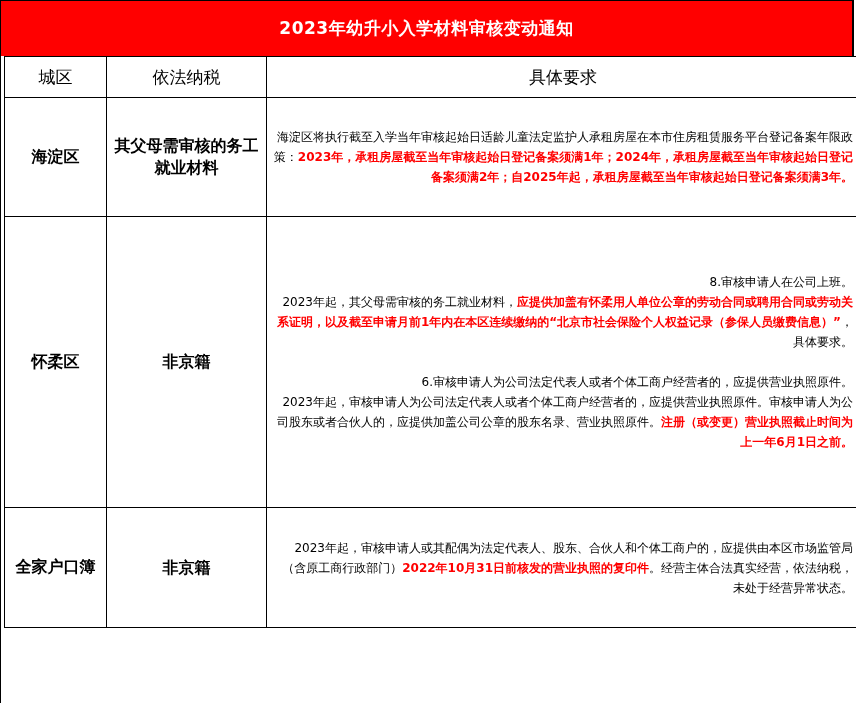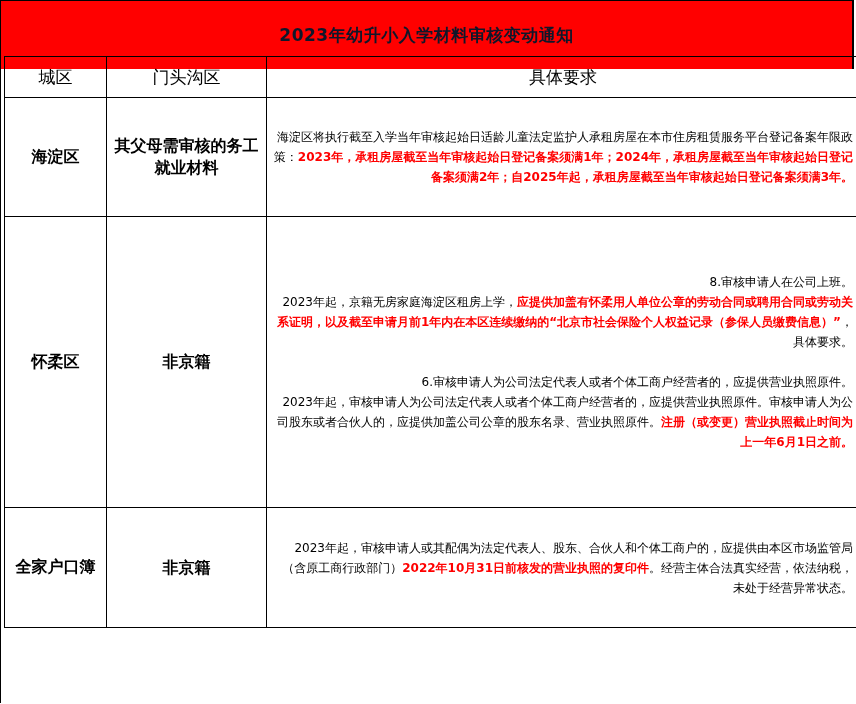--- a/index.html
+++ b/index.html
@@ -1,18 +1,18 @@
 <!DOCTYPE html>
 <html><head>
 <meta charset="utf-8">
 <style>
   html, body { margin: 0; padding: 0; background: #ffffff; }
   body { width: 856px; height: 704px; overflow: hidden; position: relative; font-family: "DejaVu Sans", "Liberation Sans", sans-serif; color: #000; }
   .sheet { position: absolute; left: 0; top: 0; width: 854px; height: 703px; border-left: 1px solid #000; border-top: 1px solid #000; box-sizing: border-box; }
-  .title-bar { position: absolute; left: 1px; top: 1px; width: 853px; height: 68px; background: #ff0000; color: #0f172a; display: flex; align-items: center; justify-content: center; font-size: 17px; font-weight: bold; letter-spacing: 0.5px; border-right: 2px solid #000; box-sizing: border-box; }
+  .title-bar { position: absolute; left: 1px; top: 1px; width: 853px; height: 55px; background: #ff0000; color: #ffffff; display: flex; align-items: center; justify-content: center; font-size: 17px; font-weight: bold; letter-spacing: 0.5px; border-right: 2px solid #000; box-sizing: border-box; }
   table { position: absolute; left: 4px; top: 56px; width: 855px; border-collapse: collapse; table-layout: fixed; }
   td, th { border: 1.5px solid #000; padding: 0; vertical-align: middle; }
   th { height: 40px; font-size: 17px; font-weight: normal; text-align: center; }
   col.c1 { width: 102px; }
   col.c2 { width: 160px; }
   col.c3 { width: 593px; }
   td.district, td.group { text-align: center; font-size: 16px; font-weight: bold; }
   td.group { padding: 0 6px; line-height: 22px; }
   td.req { font-size: 12px; line-height: 20px; padding: 0 6px 0 5px; text-align: right; }
   .red { color: #ff0000; font-weight: bold; }
@@ -32,37 +32,37 @@
 
 <table>
   <colgroup>
       <col class="c1">
       <col class="c2">
       <col class="c3">
     </colgroup>
   <tbody>
       <tr>
     <th>城区</th>
-    <th>门头沟区</th>
+    <th>依法纳税</th>
     <th>具体要求</th>
   </tr>
 
   <tr class="r1">
     <td class="district">海淀区</td>
     <td class="group">其父母需审核的务工就业材料</td>
     <td class="req"><span>海淀区将执行截至入学当年审核起始日适龄儿童法定监护人承租房屋在本市住房租赁服务平台登记备案年限政策：</span><span class="red">2023年，承租房屋截至当年审核起始日登记备案须满1年；2024年，承租房屋截至当年审核起始日登记备案须满2年；自2025年起，承租房屋截至当年审核起始日登记备案须满3年。</span></td>
   </tr>
 
 
   <tr class="r3">
     <td class="district">怀柔区</td>
     <td class="group">非京籍</td>
     <td class="req">
       <div>8.审核申请人在公司上班。</div>
-      <div><span>2023年起，京籍无房家庭海淀区租房上学，</span><span class="red">应提供加盖有怀柔用人单位公章的劳动合同或聘用合同或劳动关系证明，以及截至申请月前1年内在本区连续缴纳的“北京市社会保险个人权益记录（参保人员缴费信息）”</span><span>，具体要求。</span></div>
+      <div><span>2023年起，其父母需审核的务工就业材料，</span><span class="red">应提供加盖有怀柔用人单位公章的劳动合同或聘用合同或劳动关系证明，以及截至申请月前1年内在本区连续缴纳的“北京市社会保险个人权益记录（参保人员缴费信息）”</span><span>，具体要求。</span></div>
       <div class="gap"></div>
       <div>6.审核申请人为公司法定代表人或者个体工商户经营者的，应提供营业执照原件。</div>
       <div><span>2023年起，审核申请人为公司法定代表人或者个体工商户经营者的，应提供营业执照原件。审核申请人为公司股东或者合伙人的，应提供加盖公司公章的股东名录、营业执照原件。</span><span class="red">注册（或变更）营业执照截止时间为上一年6月1日之前。</span></div>
     </td>
   </tr>
 
   <tr class="r4">
     <td class="district">全家户口簿</td>
     <td class="group">非京籍</td>
     <td class="req"><span>2023年起，审核申请人或其配偶为法定代表人、股东、合伙人和个体工商户的，应提供由本区市场监管局（含原工商行政部门）</span><span class="red">2022年10月31日前核发的营业执照的复印件</span><span>。经营主体合法真实经营，依法纳税，未处于经营异常状态。</span></td>

